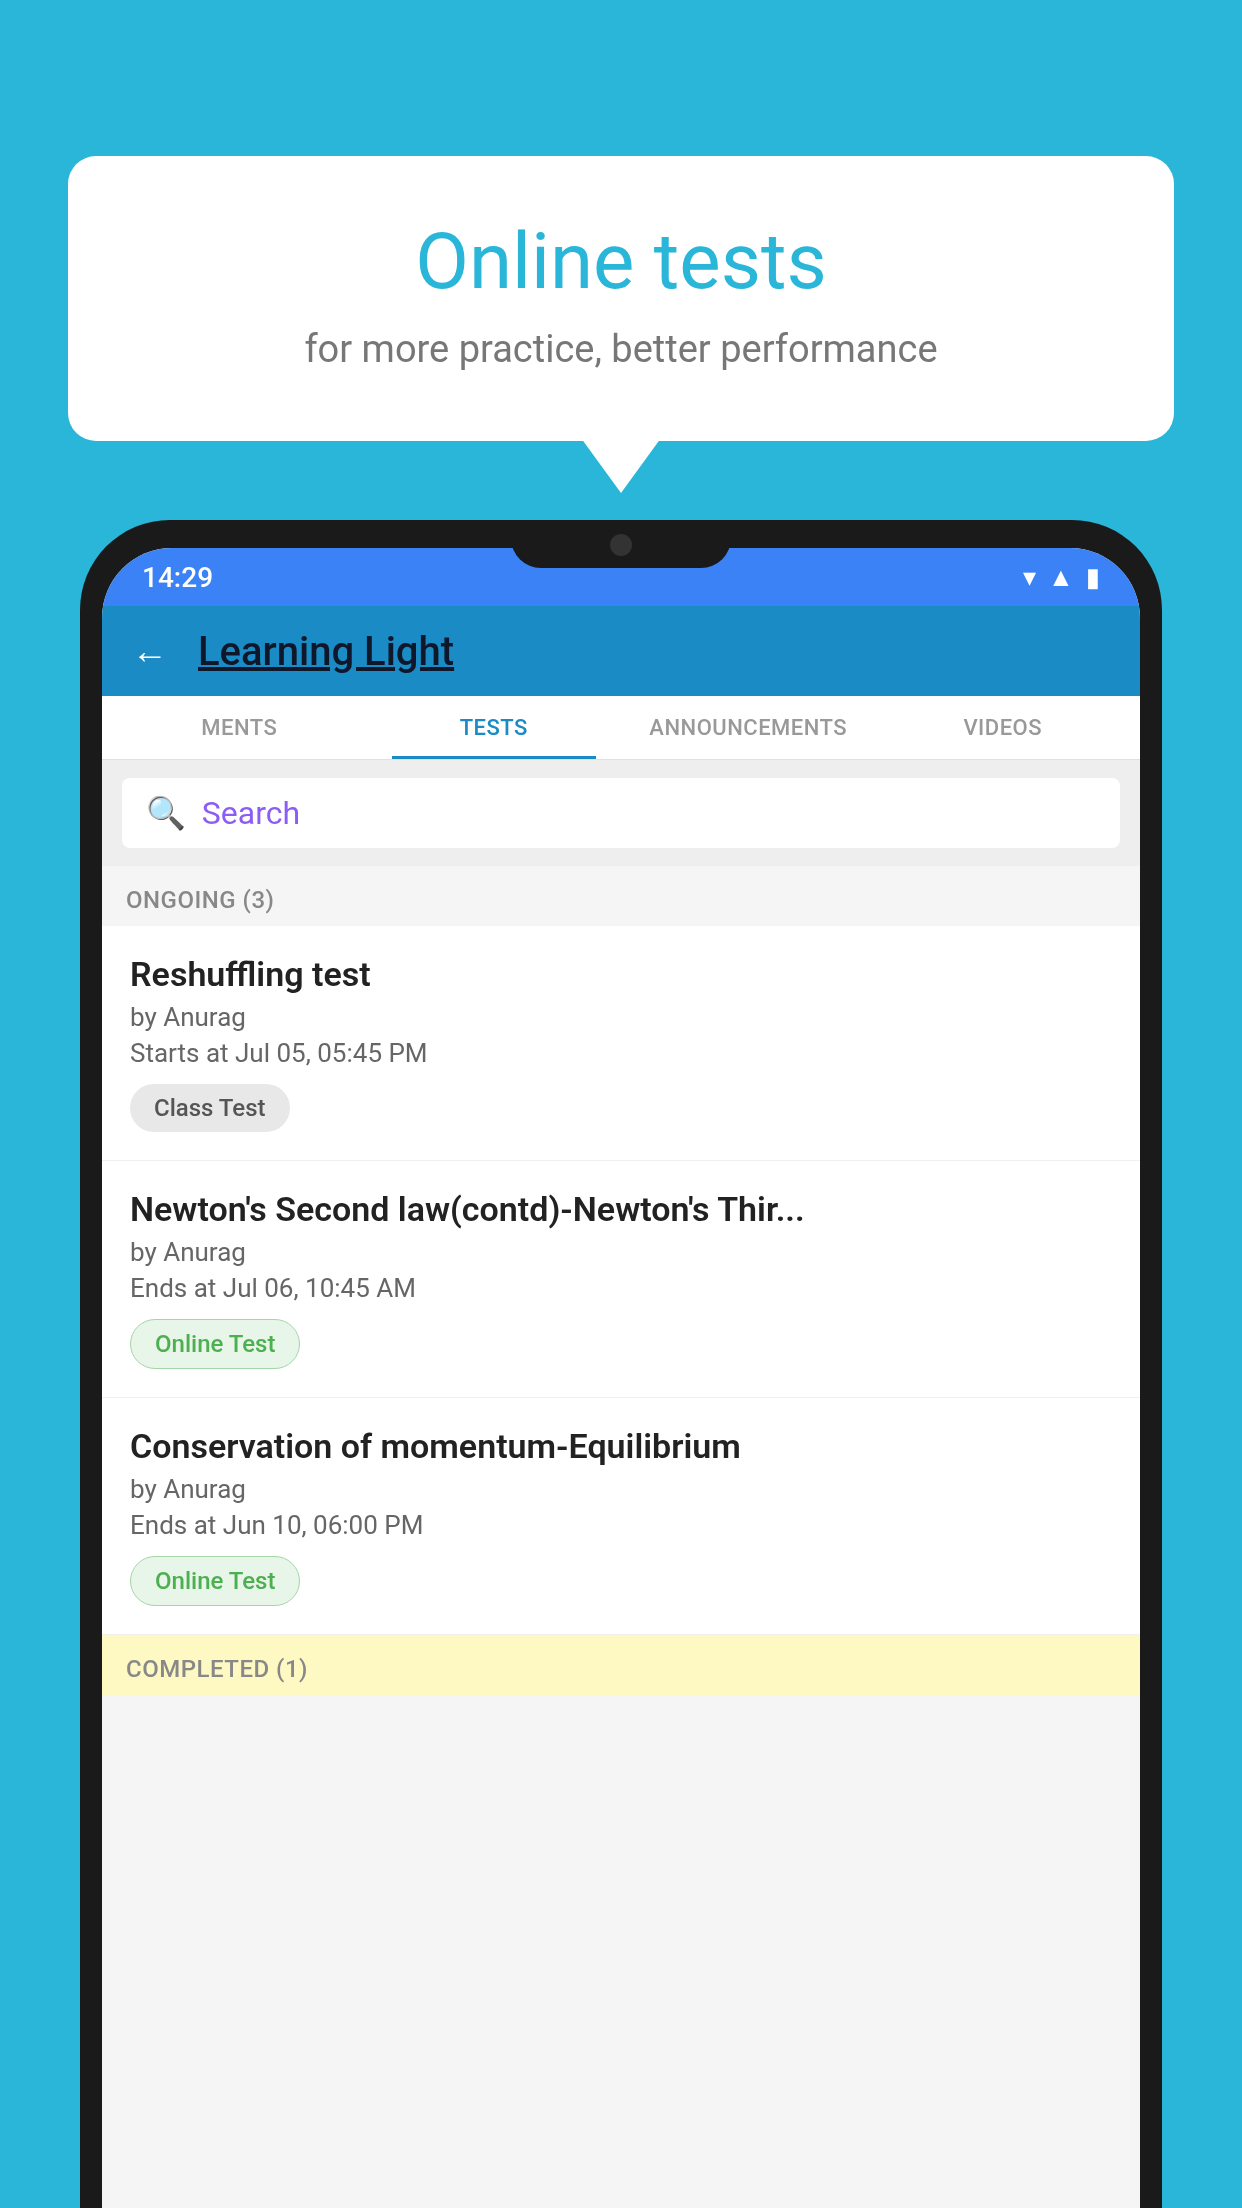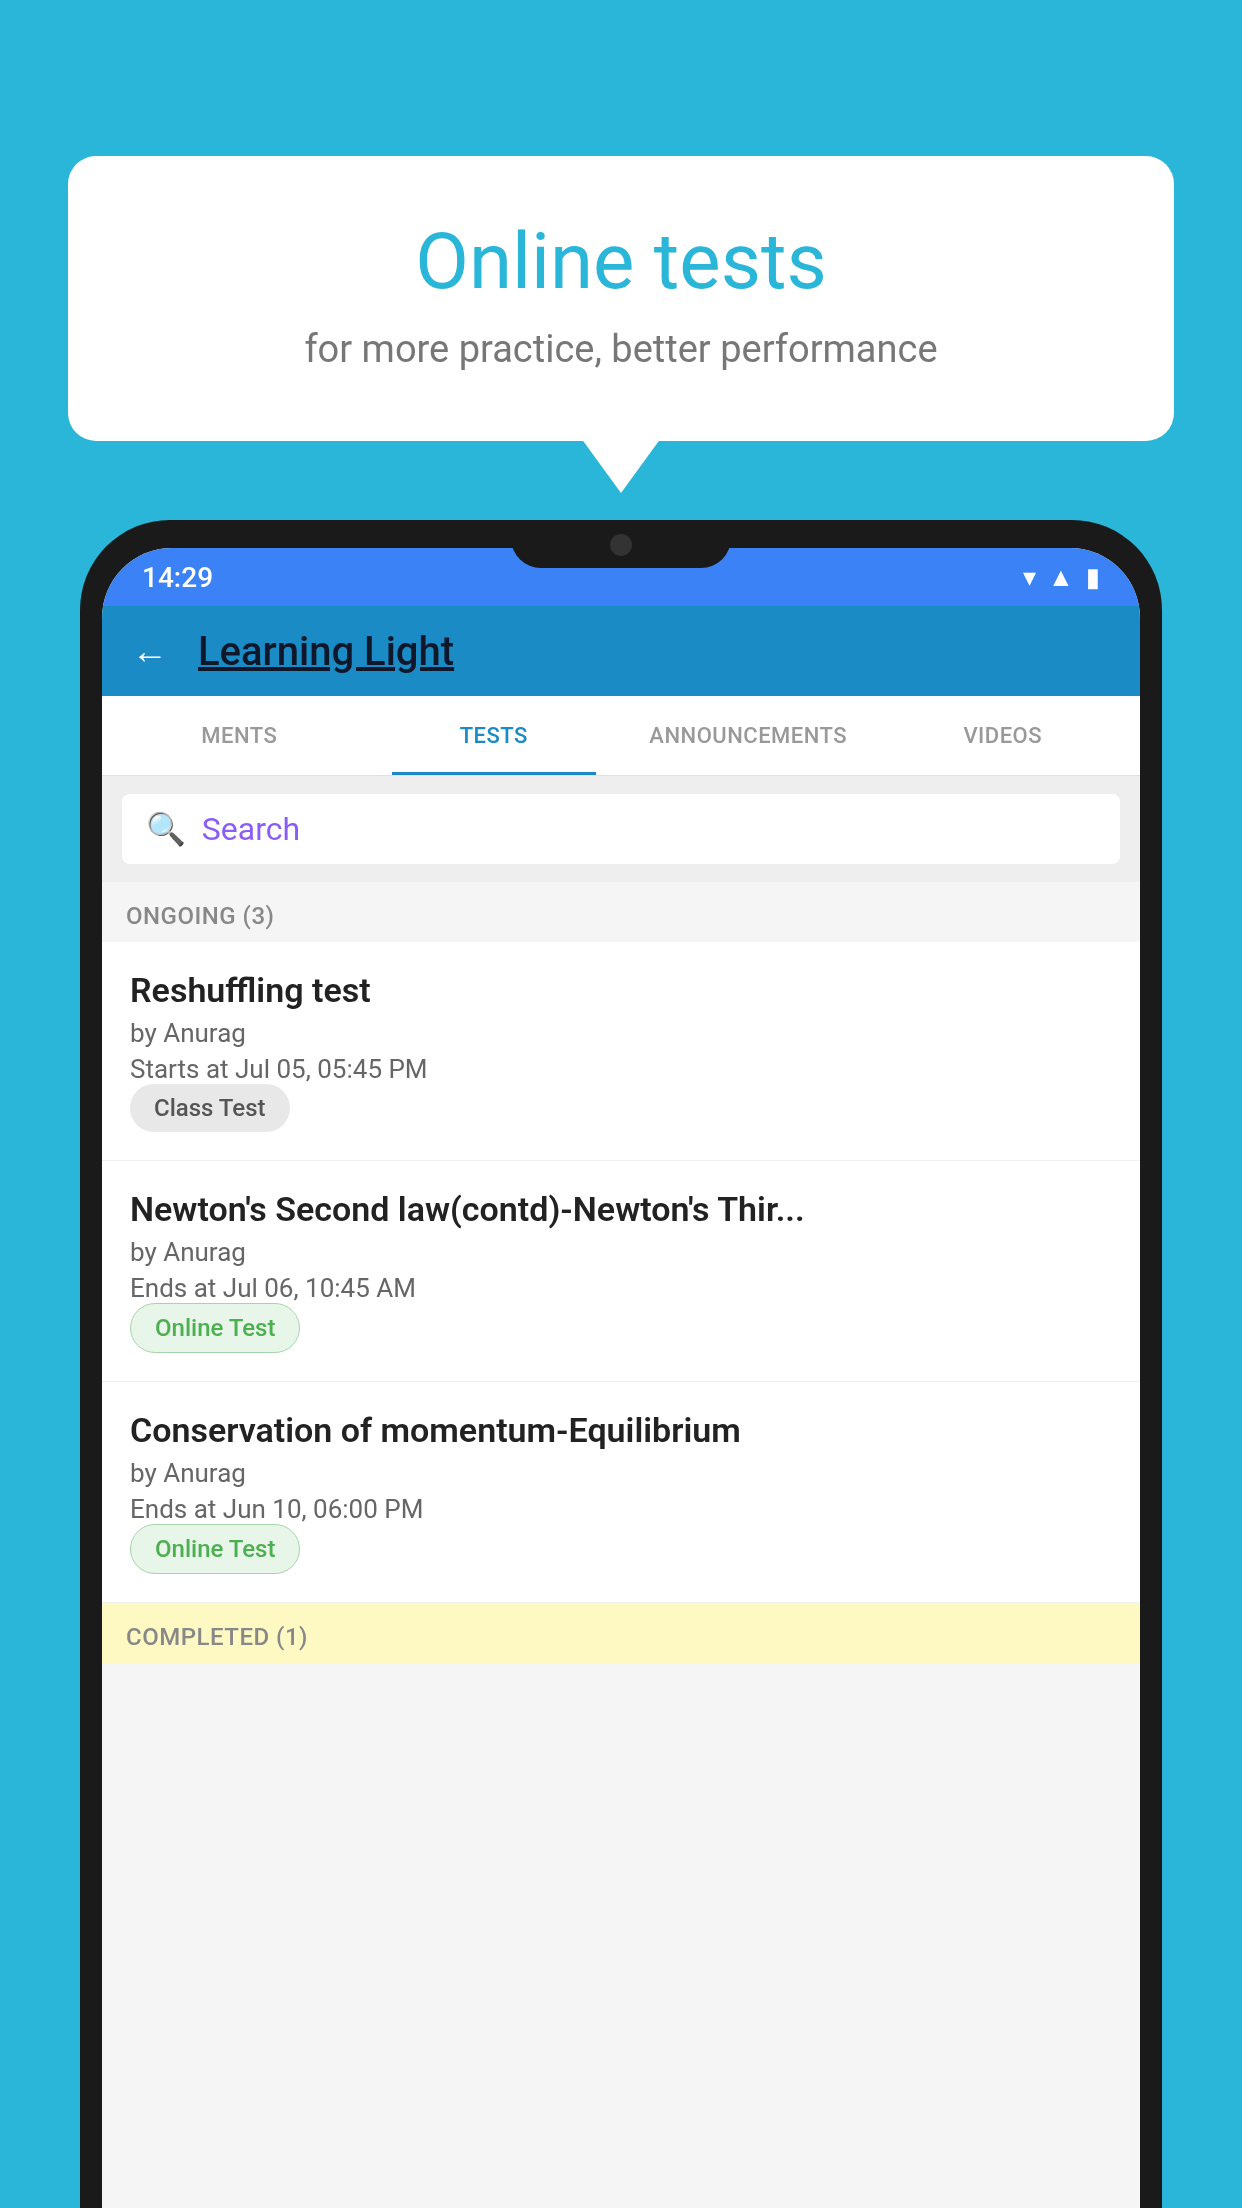--- a/index.html
+++ b/index.html
@@ -146,21 +146,21 @@
       color: #0f172a;
       font-size: 40px;
       font-weight: 500;
       text-decoration: underline;
     }
 
     
     .tabs-bar {
       background: white;
       display: flex;
-      height: 80px;
+      height: 64px;
       align-items: center;
       padding: 0 10px;
       border-bottom: 1px solid #e0e0e0;
     }
 
     .tab {
       flex: 1;
       text-align: center;
       font-size: 22px;
       color: #999;
@@ -258,21 +258,21 @@
       font-size: 26px;
       color: #666;
     }
 
     .test-badge {
       border-radius: 40px;
       padding: 10px 24px;
       font-size: 24px;
       font-weight: 500;
       white-space: nowrap;
-      margin-top: 0;
+      margin-top: 16px;
     }
 
     .badge-class-test {
       background: #e8e8e8;
       color: #555;
     }
 
     .badge-online-test {
       background: #e8f5e9;
       color: #4caf50;

